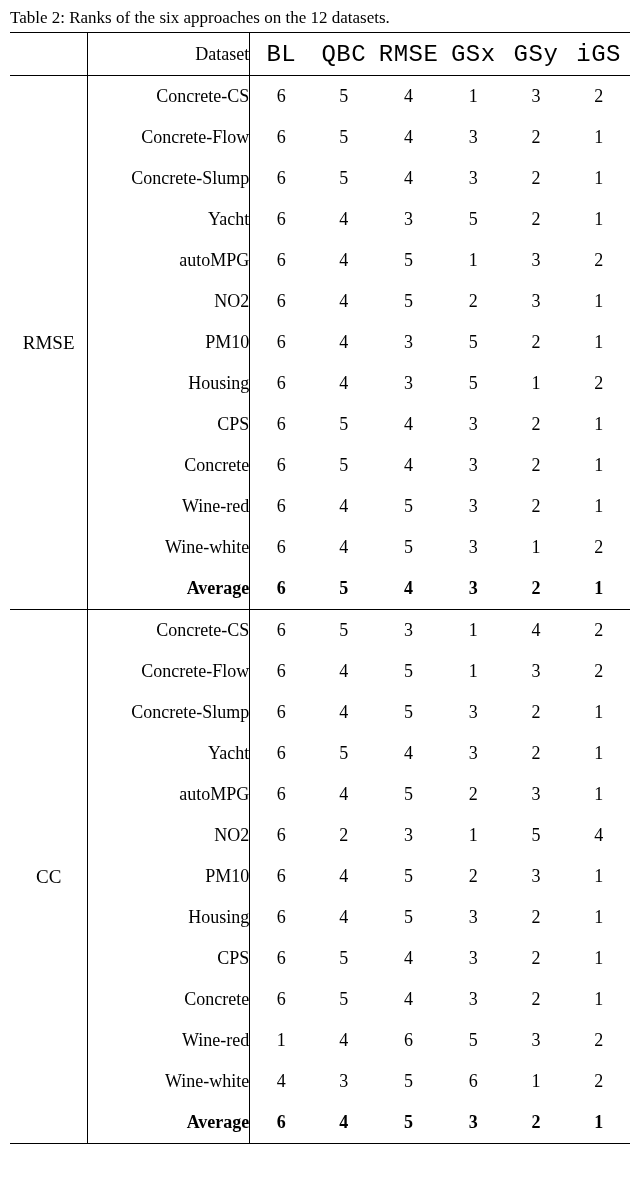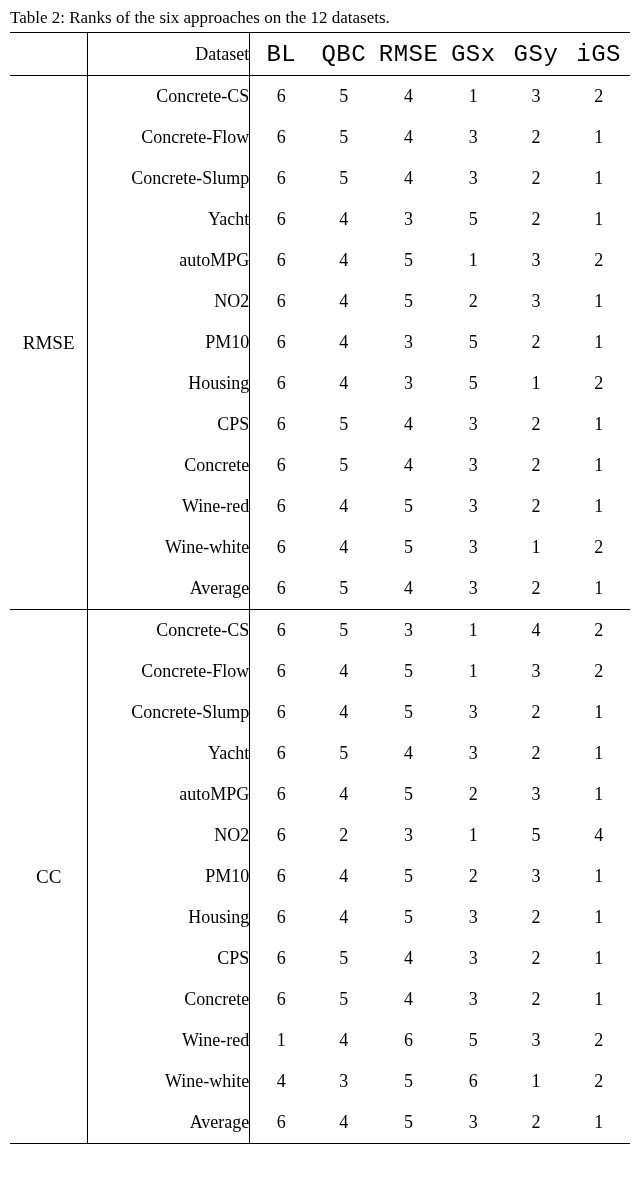--- a/index.html
+++ b/index.html
@@ -48,21 +48,21 @@
   .mono {
     font-family: "Courier New", Courier, monospace;
     font-size: 24px;
     letter-spacing: 0.5px;
   }
   .group-cell {
     font-size: 19px;
   }
   tr.data-row td { height: 41px; }
   tr.hdr-row td, tr.hdr-row th { height: 42px; }
-  .bold { font-weight: normal; }
+  .bold { font-weight: bold; }
 </style>
 </head>
 <body>
 
 <div class="caption">Table 2: Ranks of the six approaches on the 12 datasets.</div>
 
 <table>
   <colgroup>
     <col class="col-group">
     <col class="col-dataset">

